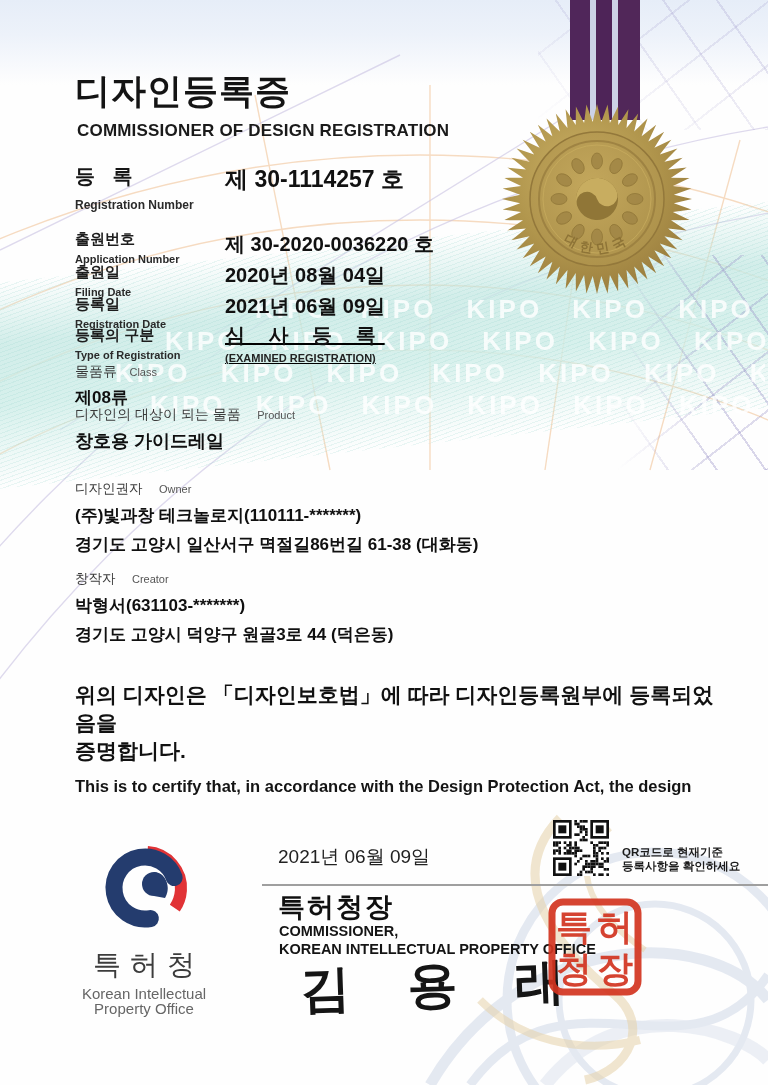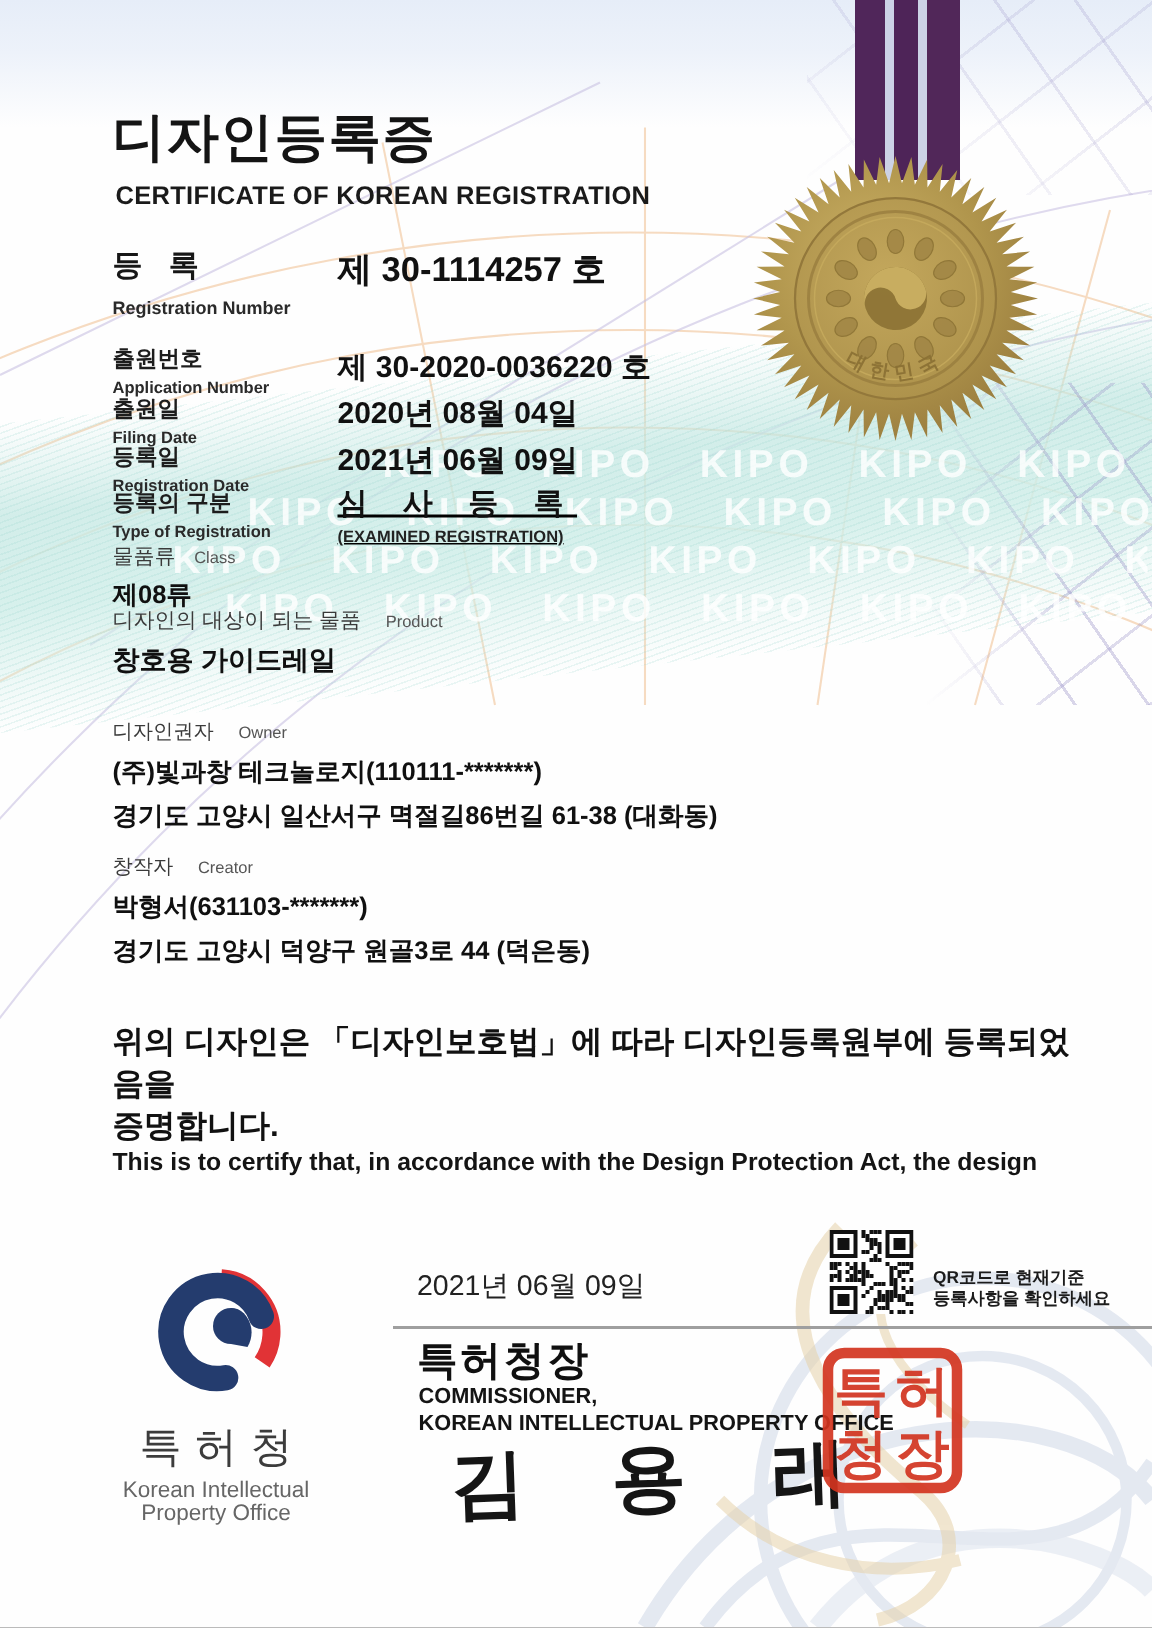--- a/index.html
+++ b/index.html
@@ -161,21 +161,21 @@
     <g transform="rotate(-18)">
       <circle r="21" fill="#8d7436" opacity="0.95"></circle>
       <path d="M -21 0 A 21 21 0 0 1 21 0 A 10.5 10.5 0 0 1 0 0 A 10.5 10.5 0 1 0 -21 0 Z" fill="#c8ad60"></path>
     </g>
     <text fill="#8a7034" font-size="13" font-weight="bold" letter-spacing="5" opacity="0.9">
       <textPath href="#sealTextArc" startOffset="50%" text-anchor="middle">대한민국</textPath>
     </text>
   </svg>
 
   <div class="abs title-ko" style="left:75px; top:68px;">디자인등록증</div>
-  <div class="abs title-en" style="left:77px; top:121px;">CERTIFICATE OF KOREAN REGISTRATION</div>
+  <div class="abs title-en" style="left:77px; top:121px;">COMMISSIONER OF DESIGN REGISTRATION</div>
 
   <div class="abs" style="left:75px; top:163px;">
     <div style="font-size:20px; font-weight:800; color:#161616; letter-spacing:6px;">등 록</div>
     <div class="lbl-en" style="margin-top:8px; font-size:12px;">Registration Number</div>
   </div>
   <div class="abs val-big" style="left:225px; top:164px;">제 30-1114257 호</div>
 
   <div class="abs" style="left:75px; top:230px;">
     <div class="lbl-ko">출원번호</div>
     <div class="lbl-en" style="margin-top:4px;">Application Number</div>
@@ -229,21 +229,21 @@
       <span class="sec-ko" style="font-size:13.5px;">창작자</span>
       <span class="sec-en" style="margin-left:12px;">Creator</span>
     </div>
     <div class="sec-val" style="margin-top:6px;">박형서(631103-*******)</div>
     <div class="sec-val" style="margin-top:6px;">경기도 고양시 덕양구 원골3로 44 (덕은동)</div>
   </div>
 
   <div class="abs" style="left:75px; top:681px; width:640px;">
     <div class="stmt-ko">위의 디자인은 「디자인보호법」에 따라 디자인등록원부에 등록되었음을</div>
     <div class="stmt-ko">증명합니다.</div>
-    <div class="stmt-en" style="margin-top:1px;">This is to certify that, in accordance with the Design Protection Act, the design</div>
+    <div class="stmt-en" style="margin-top:12px;">This is to certify that, in accordance with the Design Protection Act, the design</div>
   </div>
 
   <div class="abs foot-date" style="left:278px; top:844px;">2021년 06월 09일</div>
 
   <svg class="abs" id="qr-code" style="left:553px; top:820px;" width="56" height="56" viewBox="0 0 21 21">
       <rect x="0" y="0" width="21" height="21" fill="#fff"></rect>
       <rect x="8" y="0" width="1" height="1" fill="#111"></rect>
       <rect x="10" y="0" width="1" height="1" fill="#111"></rect>
       <rect x="11" y="0" width="1" height="1" fill="#111"></rect>
       <rect x="12" y="0" width="1" height="1" fill="#111"></rect>

